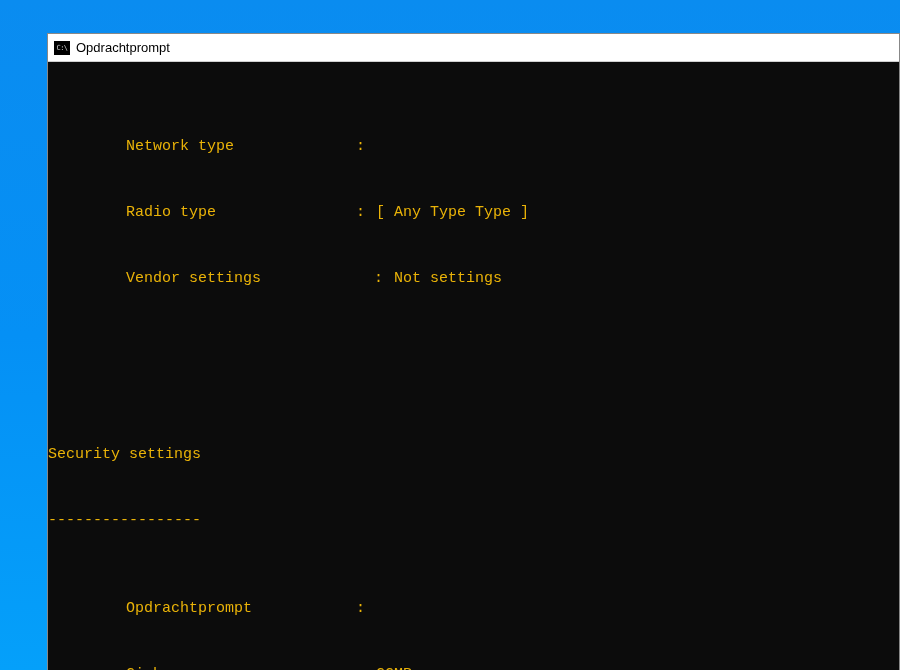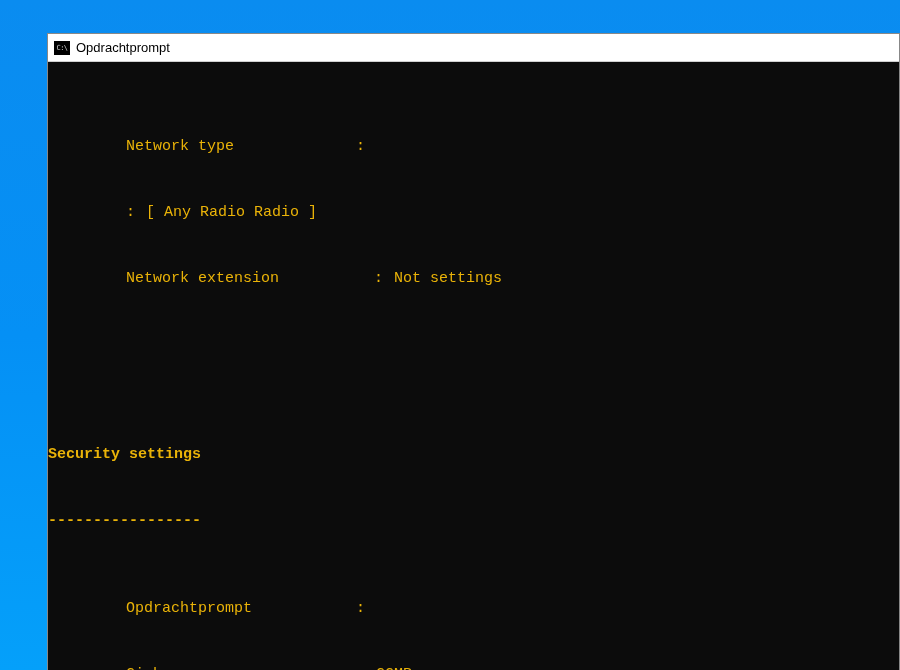--- a/index.html
+++ b/index.html
@@ -55,21 +55,21 @@
     background: #0c0c0c;
     color: #eab308;
     padding: 8px 0 8px 0;
     font-size: 15px;
     line-height: 22px;
     white-space: pre;
     overflow: hidden;
     position: relative;
   }
   .line { padding-left: 0; }
-  .indent1 { padding-left: 40px; font-weight: bold; }
+  .indent1 { padding-left: 40px; }
   .indent2 { padding-left: 78px; }
   .sect   { padding-left: 0; }
   .row { display: flex; }
   .lbl { display: inline-block; width: 230px; }
   .sep { display: inline-block; width: 20px; }
   .dash { letter-spacing: 0; }
 </style>
 </head>
 <body>
 
@@ -78,24 +78,24 @@
     <span class="titlebar-icon"></span>
     <span class="titlebar-text">Opdrachtprompt</span>
   </div>
 
   <div class="terminal">
 
     <div class="row indent2">
       <span class="lbl">Network type</span><span class="sep">:</span>
     </div>
     <div class="row indent2">
-      <span class="sep">:</span><span>[ Any Radio Radio ]</span>
+      <span class="lbl">Radio type</span><span class="sep">:</span><span>[ Any Type Type ]</span>
     </div>
     <div class="row indent2">
-      <span class="lbl">Network extension</span><span>&nbsp;&nbsp;</span><span class="sep">:</span><span>Not settings</span>
+      <span class="lbl">Vendor settings</span><span>&nbsp;&nbsp;</span><span class="sep">:</span><span>Not settings</span>
     </div>
 
     <div class="line">&nbsp;</div>
 
     <div class="sect indent1">Security settings</div>
     <div class="sect indent1 dash">-----------------</div>
 
     <div class="row indent2">
       <span class="lbl">Opdrachtprompt</span><span class="sep">:</span>
     </div>

